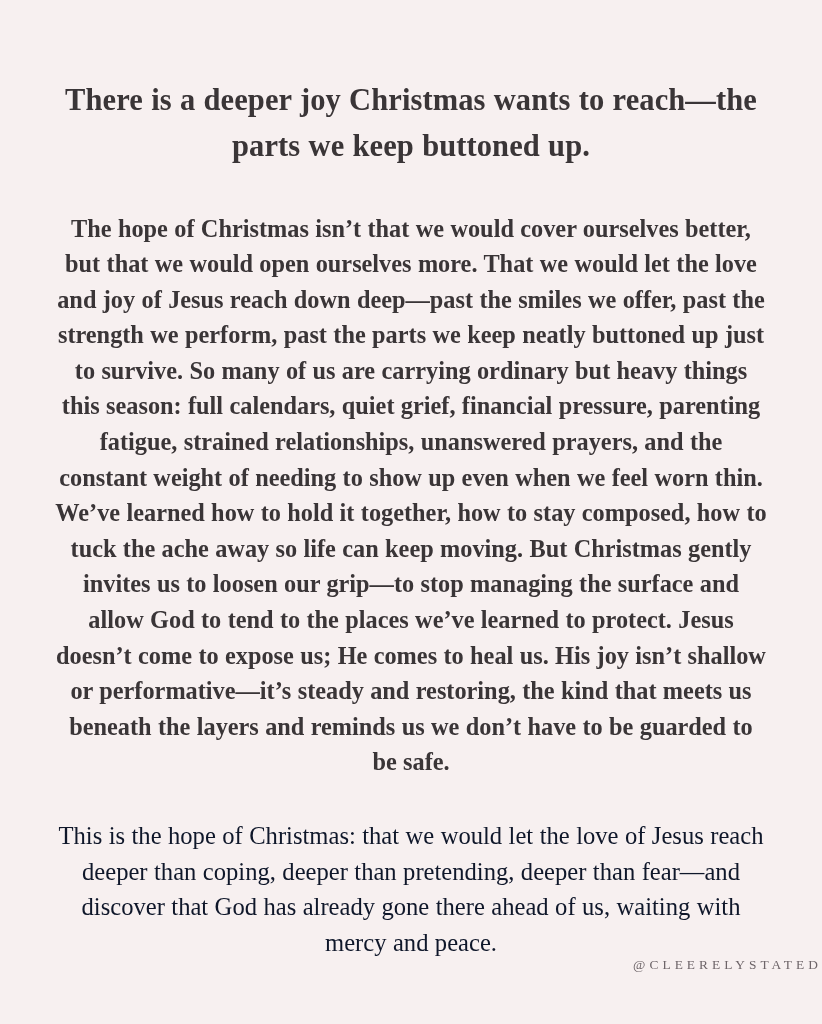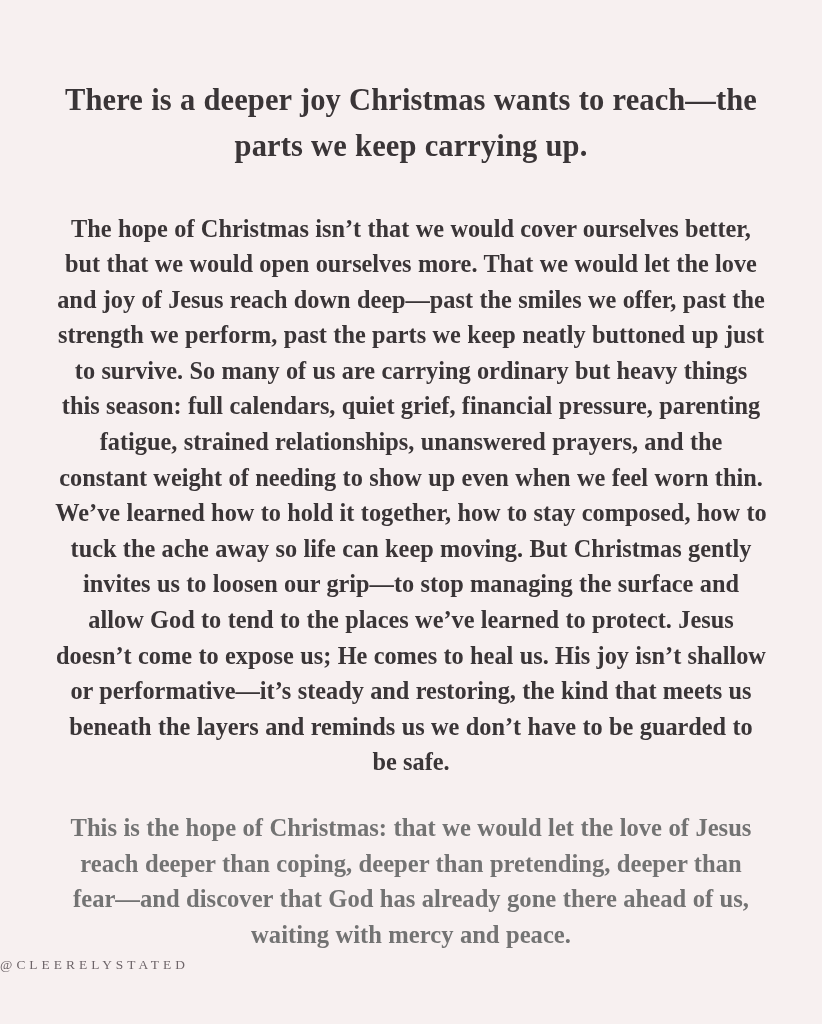--- a/index.html
+++ b/index.html
@@ -52,39 +52,39 @@
     color: #3a3537;
     margin: 0 auto;
     width: 712px;
     text-align: center;
     padding-top: 41px;
     word-spacing: 0.3px;
   }
 
   .closing-paragraph {
     font-size: 24.6px;
-    font-weight: bold;
+    font-weight: normal;
     line-height: 1.445;
-    color: #737373;
-    margin: 0 auto;
+    color: #0f172a;
+    margin: 8px auto;
     width: 706px;
     text-align: center;
     padding-top: 30px;
     word-spacing: 0.3px;
   }
 
   .footer {
     position: absolute;
     left: 0;
     right: 0;
     bottom: 0;
     height: 86px;
     display: flex;
     align-items: flex-start;
-    justify-content: flex-start;
+    justify-content: flex-end;
     padding-top: 19px;
     box-sizing: border-box;
   }
 
   .handle {
     font-family: "Liberation Serif", "DejaVu Serif", serif;
     font-size: 13.4px;
     letter-spacing: 4.05px;
     color: #6d6468;
     text-transform: uppercase;
@@ -92,21 +92,21 @@
     font-weight: normal;
   }
 </style>
 </head>
 <body>
 
 <div class="poster">
 
   <div class="content">
 
-    <h1 class="headline">There is a deeper joy Christmas wants to reach—the parts we keep carrying up.</h1>
+    <h1 class="headline">There is a deeper joy Christmas wants to reach—the parts we keep buttoned up.</h1>
 
     <p class="body-paragraph">The hope of Christmas isn’t that we would cover ourselves better, but that we would open ourselves more. That we would let the love and joy of Jesus reach down deep—past the smiles we offer, past the strength we perform, past the parts we keep neatly buttoned up just to survive. So many of us are carrying ordinary but heavy things this season: full calendars, quiet grief, financial pressure, parenting fatigue, strained relationships, unanswered prayers, and the constant weight of needing to show up even when we feel worn thin. We’ve learned how to hold it together, how to stay composed, how to tuck the ache away so life can keep moving. But Christmas gently invites us to loosen our grip—to stop managing the surface and allow God to tend to the places we’ve learned to protect. Jesus doesn’t come to expose us; He comes to heal us. His joy isn’t shallow or performative—it’s steady and restoring, the kind that meets us beneath the layers and reminds us we don’t have to be guarded to be safe.</p>
 
     <p class="closing-paragraph">This is the hope of Christmas: that we would let the love of Jesus reach deeper than coping, deeper than pretending, deeper than fear—and discover that God has already gone there ahead of us, waiting with mercy and peace.</p>
 
   </div>
 
   <div class="footer">
     <span class="handle">@CLEERELYSTATED</span>
   </div>

